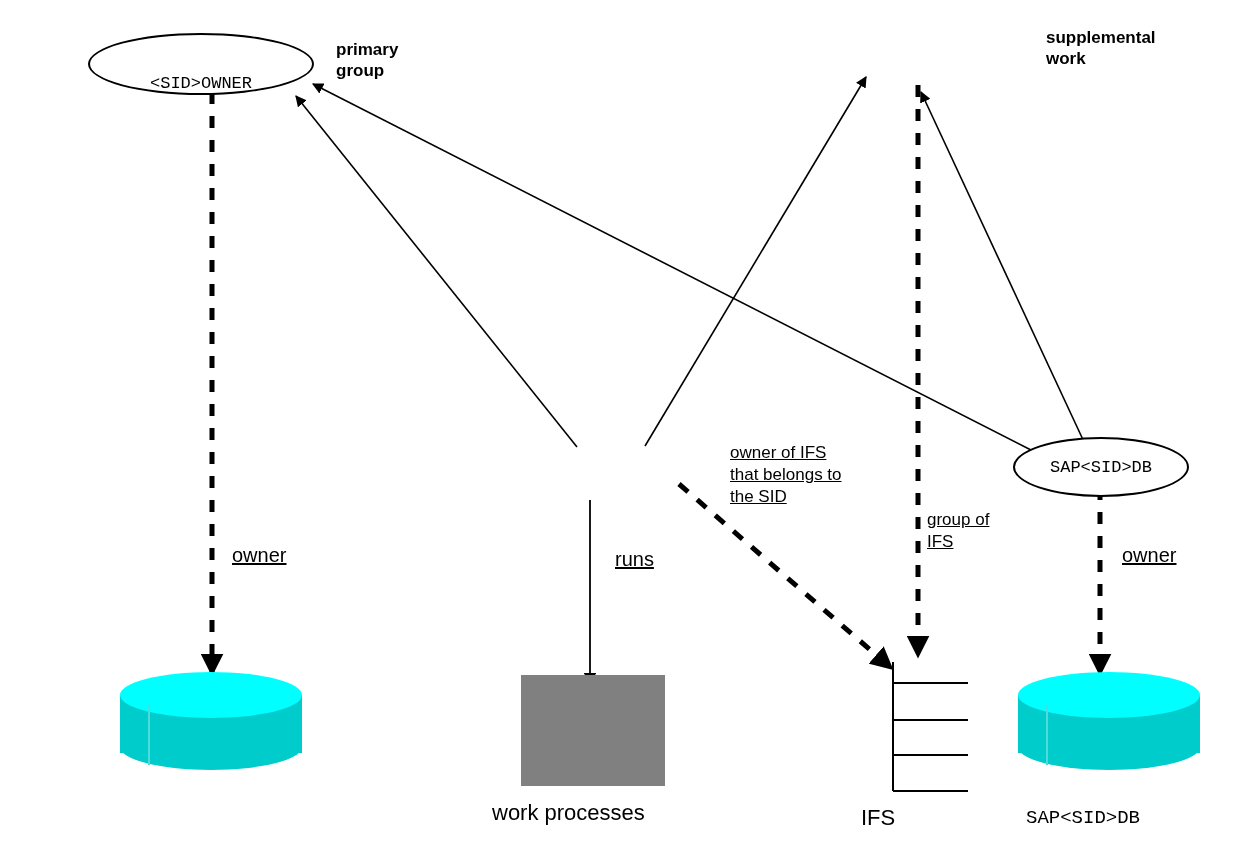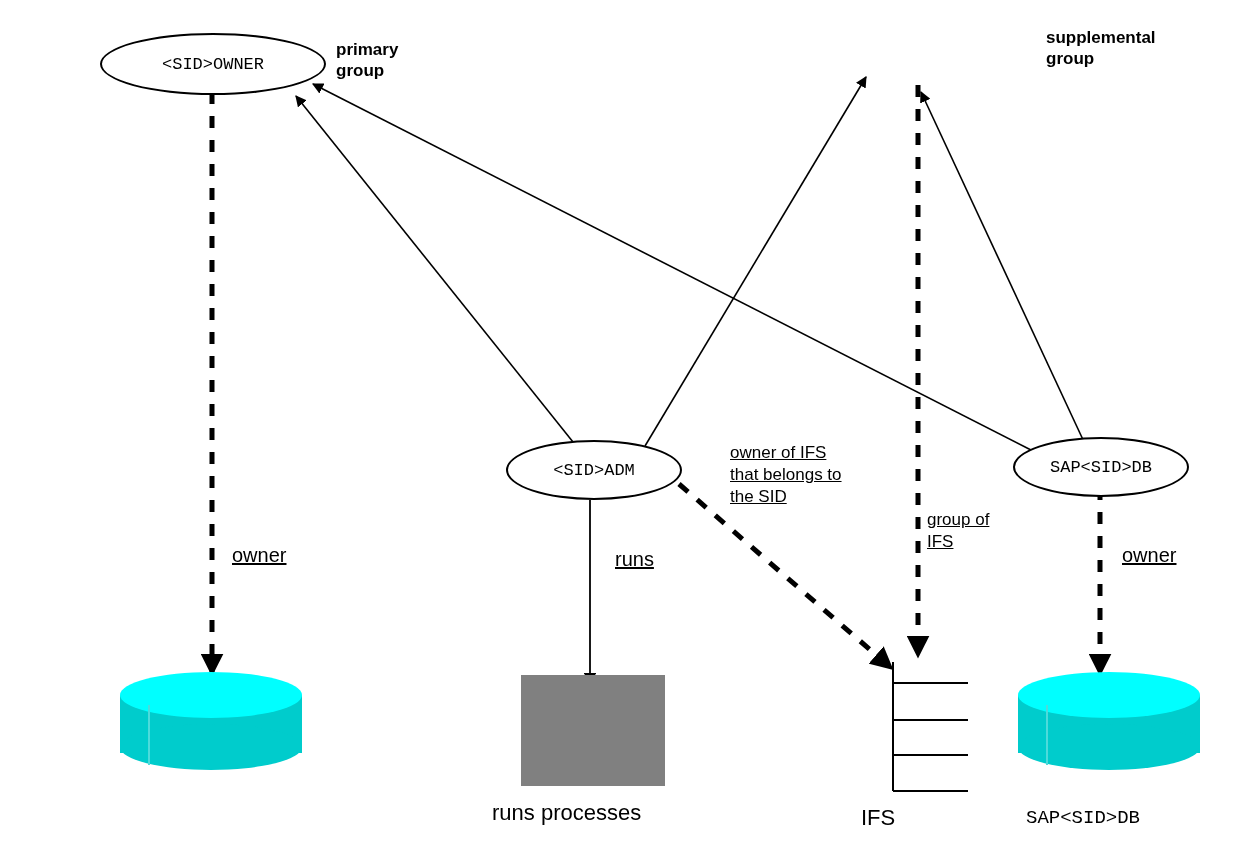--- a/index.html
+++ b/index.html
@@ -148,38 +148,35 @@
 
     <g stroke="#000000" stroke-width="2" fill="none">
       <line x1="893" y1="662" x2="893" y2="791"></line>
       <line x1="893" y1="683" x2="968" y2="683"></line>
       <line x1="893" y1="720" x2="968" y2="720"></line>
       <line x1="893" y1="755" x2="968" y2="755"></line>
       <line x1="893" y1="791" x2="968" y2="791"></line>
     </g>
   </svg>
 
-  <div class="node-ellipse" style="left:100px; top:33px; width:226px; height:62px;">
+  <div class="node-ellipse" style="left:88px; top:33px; width:226px; height:62px;align-items:flex-end;">
     <span>&lt;SID&gt;OWNER</span>
   </div>
 
 
-  <div class="node-ellipse" style="left:506px; top:440px; width:176px; height:60px;">
-    <span>&lt;SID&gt;ADM</span>
-  </div>
 
   <div class="node-ellipse" style="left:1013px; top:437px; width:176px; height:60px;">
     <span>SAP&lt;SID&gt;DB</span>
   </div>
 
   <div class="side-label" style="left:336px; top:39px;">primary
 group</div>
 
   <div class="side-label" style="left:1046px; top:27px;">supplemental
-group</div>
+work</div>
 
   <div class="edge-label" style="left:232px; top:543px;">owner</div>
 
   <div class="edge-label" style="left:615px; top:547px;">runs</div>
 
   <div class="edge-label small" style="left:730px; top:442px;">owner of IFS
 that belongs to
 the SID</div>
 
   <div class="edge-label small" style="left:927px; top:509px;">group of
@@ -188,21 +185,21 @@
   <div class="edge-label" style="left:1122px; top:543px;">owner</div>
 
   <div class="cylinder" style="left:120px; top:672px; width:182px; height:102px;">
     <div class="cyl-body" style="top:23px; height:58px;"></div>
     <div class="cyl-bottom-mask" style="top:52px; height:46px;"></div>
     <div class="cyl-top" style="height:46px;"></div>
     <div class="cyl-seam" style="left:28px; top:33px; height:60px;"></div>
   </div>
 
   <div class="rect-gray" style="left:521px; top:675px; width:144px; height:111px;"></div>
-  <div class="caption-sans" style="left:492px; top:800px;">runs processes</div>
+  <div class="caption-sans" style="left:492px; top:800px;">work processes</div>
 
   <div class="caption-sans" style="left:861px; top:805px;">IFS</div>
 
   <div class="cylinder" style="left:1018px; top:672px; width:182px; height:102px;">
     <div class="cyl-body" style="top:23px; height:58px;"></div>
     <div class="cyl-bottom-mask" style="top:52px; height:46px;"></div>
     <div class="cyl-top" style="height:46px;"></div>
     <div class="cyl-seam" style="left:28px; top:33px; height:60px;"></div>
   </div>
   <div class="caption-mono" style="left:1026px; top:805px;">SAP&lt;SID&gt;DB</div>

